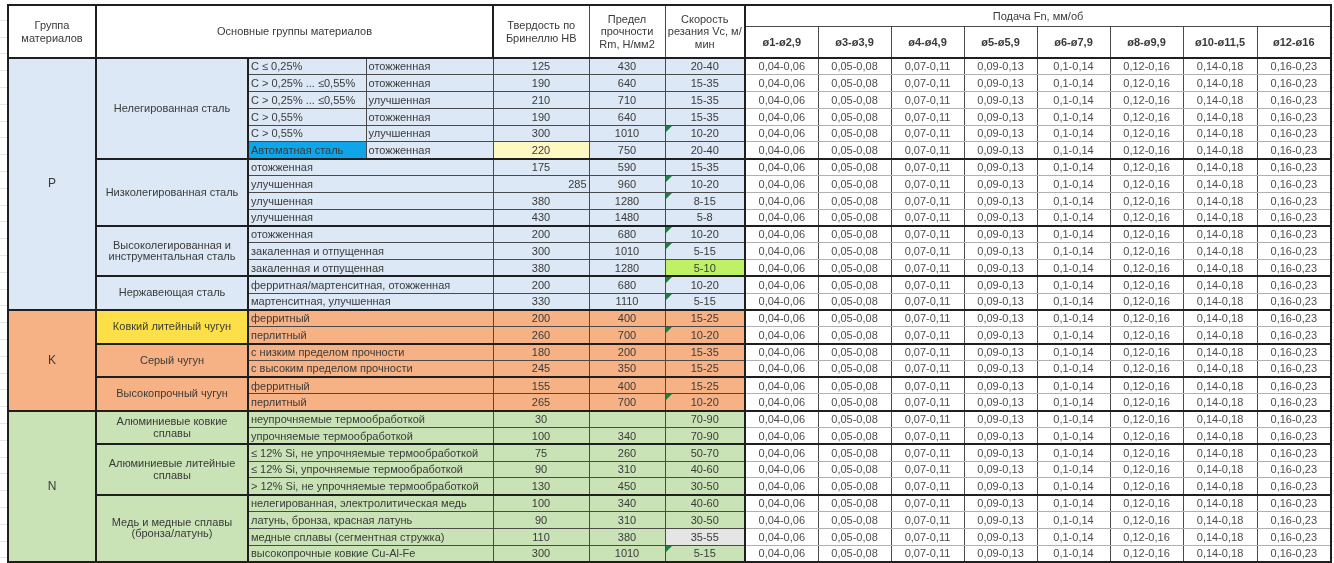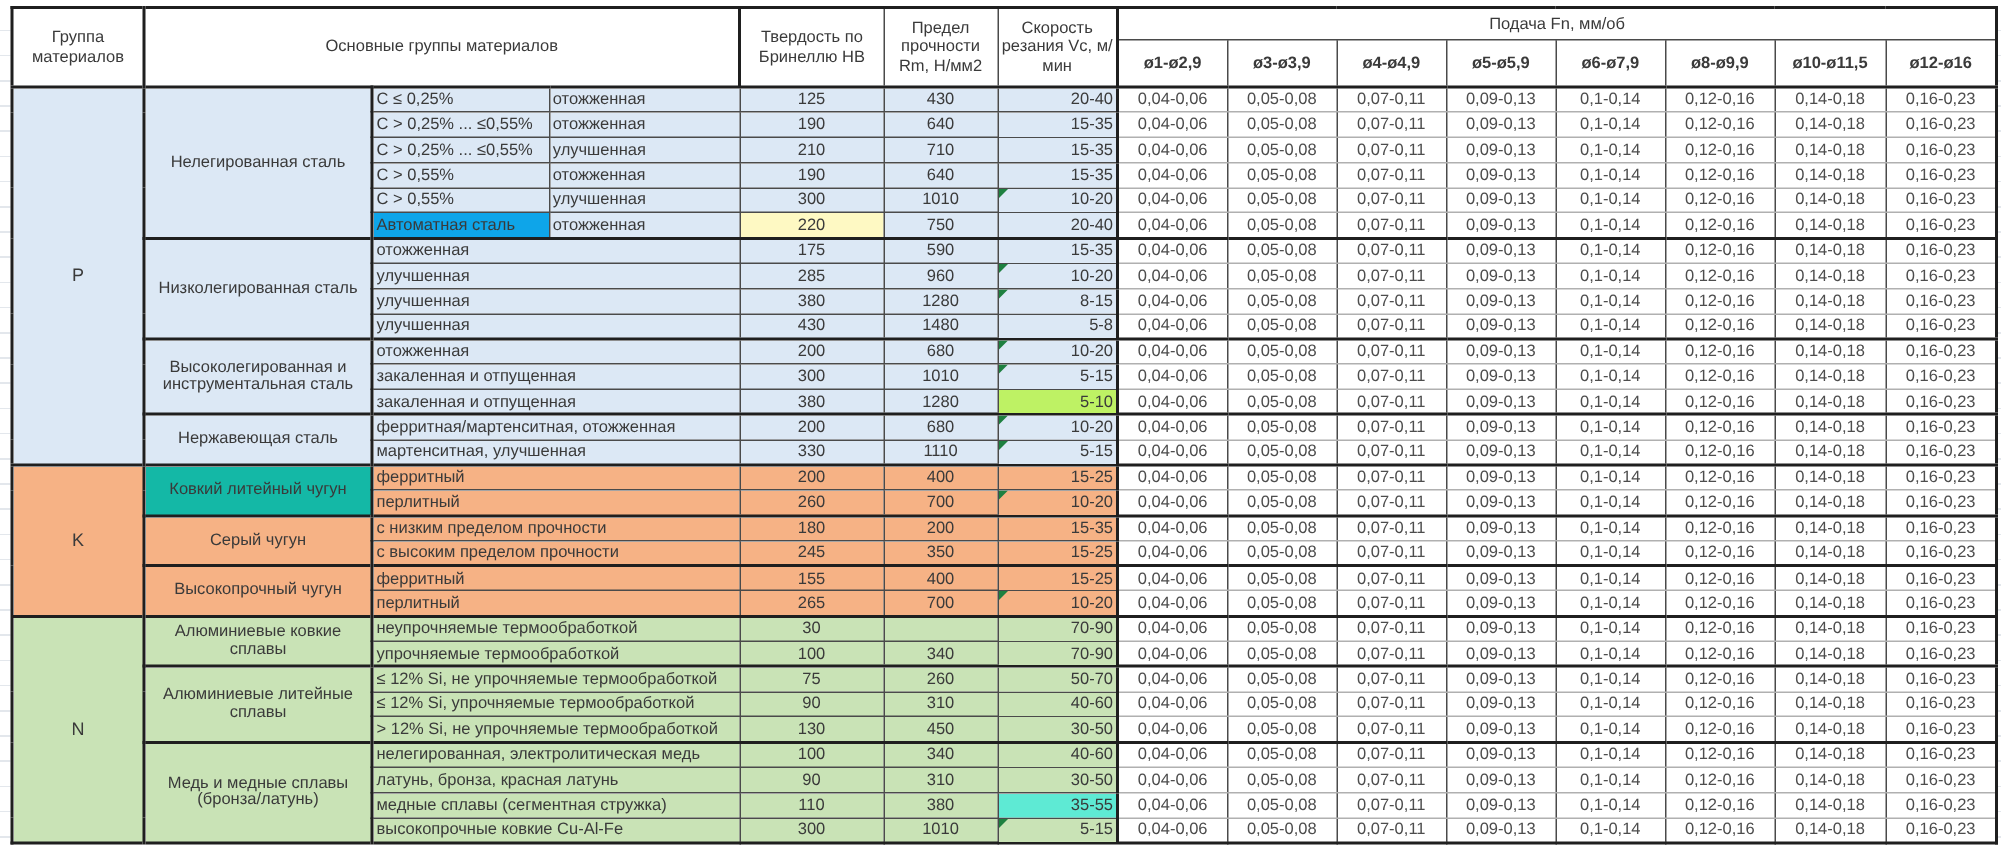--- a/index.html
+++ b/index.html
@@ -28,21 +28,21 @@
   }
   thead th { text-align:center; white-space:normal; background:#ffffff; }
   thead tr.h1 { height:21px; }
   thead tr.h2 { height:32px; }
   thead th.dia { font-weight:bold; }
   tbody tr { height:16.8px; }
   td.letter { text-align:center; font-size:12px; }
   td.fam { text-align:center; white-space:normal; line-height:1.05; }
   td.mat { text-align:left;margin-top:40px; }
   td.num { text-align:center; }
-  td.vc  { text-align:right; position:relative; }
+  td.vc  { text-align:center; position:relative; }
   td.feed {
     text-align:center; background:#ffffff; color:#4d4d4d;
     border-top-color:#b0b0b0; border-bottom-color:#b0b0b0;
   }
   .vthick { border-right:2px solid #1f1f1f; }
   tr.family-start td, tr.group-start td { border-top:2px solid #1f1f1f; }
   .note-marker {
     position:absolute; top:0; left:0; width:0; height:0;
     border-top:6px solid #1e8040; border-right:6px solid transparent;
   }
@@ -191,21 +191,21 @@
         <td class="feed">0,05-0,08</td>
         <td class="feed">0,07-0,11</td>
         <td class="feed">0,09-0,13</td>
         <td class="feed">0,1-0,14</td>
         <td class="feed">0,12-0,16</td>
         <td class="feed">0,14-0,18</td>
         <td class="feed">0,16-0,23</td>
       </tr>
       <tr>
         <td class="mat" colspan="2" style="background: rgb(220, 232, 245);">улучшенная</td>
-        <td class="num" style="background: rgb(220, 232, 245);">285</td>
+        <td class="num" style="background: rgb(220, 232, 245); text-align: right;">285</td>
         <td class="num" style="background: rgb(220, 232, 245);">960</td>
         <td class="vc vthick" style="background: rgb(220, 232, 245);">10-20<span class="note-marker"></span></td>
         <td class="feed">0,04-0,06</td>
         <td class="feed">0,05-0,08</td>
         <td class="feed">0,07-0,11</td>
         <td class="feed">0,09-0,13</td>
         <td class="feed">0,1-0,14</td>
         <td class="feed">0,12-0,16</td>
         <td class="feed">0,14-0,18</td>
         <td class="feed">0,16-0,23</td>
@@ -305,21 +305,21 @@
         <td class="feed">0,05-0,08</td>
         <td class="feed">0,07-0,11</td>
         <td class="feed">0,09-0,13</td>
         <td class="feed">0,1-0,14</td>
         <td class="feed">0,12-0,16</td>
         <td class="feed">0,14-0,18</td>
         <td class="feed">0,16-0,23</td>
       </tr>
       <tr class="group-start">
         <td class="letter vthick" rowspan="6" style="background: rgb(246, 178, 133);">K</td>
-        <td class="fam vthick" rowspan="2" style="background: #14b8a6;">Ковкий литейный чугун</td>
+        <td class="fam vthick" rowspan="2" style="background: #fde047;">Ковкий литейный чугун</td>
         <td class="mat" colspan="2" style="background: rgb(246, 178, 133);">ферритный</td>
         <td class="num" style="background: rgb(246, 178, 133);">200</td>
         <td class="num" style="background: rgb(246, 178, 133);">400</td>
         <td class="vc vthick" style="background: rgb(246, 178, 133);">15-25</td>
         <td class="feed">0,04-0,06</td>
         <td class="feed">0,05-0,08</td>
         <td class="feed">0,07-0,11</td>
         <td class="feed">0,09-0,13</td>
         <td class="feed">0,1-0,14</td>
         <td class="feed">0,12-0,16</td>
@@ -497,21 +497,21 @@
         <td class="feed">0,09-0,13</td>
         <td class="feed">0,1-0,14</td>
         <td class="feed">0,12-0,16</td>
         <td class="feed">0,14-0,18</td>
         <td class="feed">0,16-0,23</td>
       </tr>
       <tr>
         <td class="mat" colspan="2" style="background: rgb(201, 227, 182);">медные сплавы (сегментная стружка)</td>
         <td class="num" style="background: rgb(201, 227, 182);">110</td>
         <td class="num" style="background: rgb(201, 227, 182);">380</td>
-        <td class="vc vthick" style="background: #5eead4;">35-55</td>
+        <td class="vc vthick" style="background: #e5e5e5;">35-55</td>
         <td class="feed">0,04-0,06</td>
         <td class="feed">0,05-0,08</td>
         <td class="feed">0,07-0,11</td>
         <td class="feed">0,09-0,13</td>
         <td class="feed">0,1-0,14</td>
         <td class="feed">0,12-0,16</td>
         <td class="feed">0,14-0,18</td>
         <td class="feed">0,16-0,23</td>
       </tr>
       <tr>

